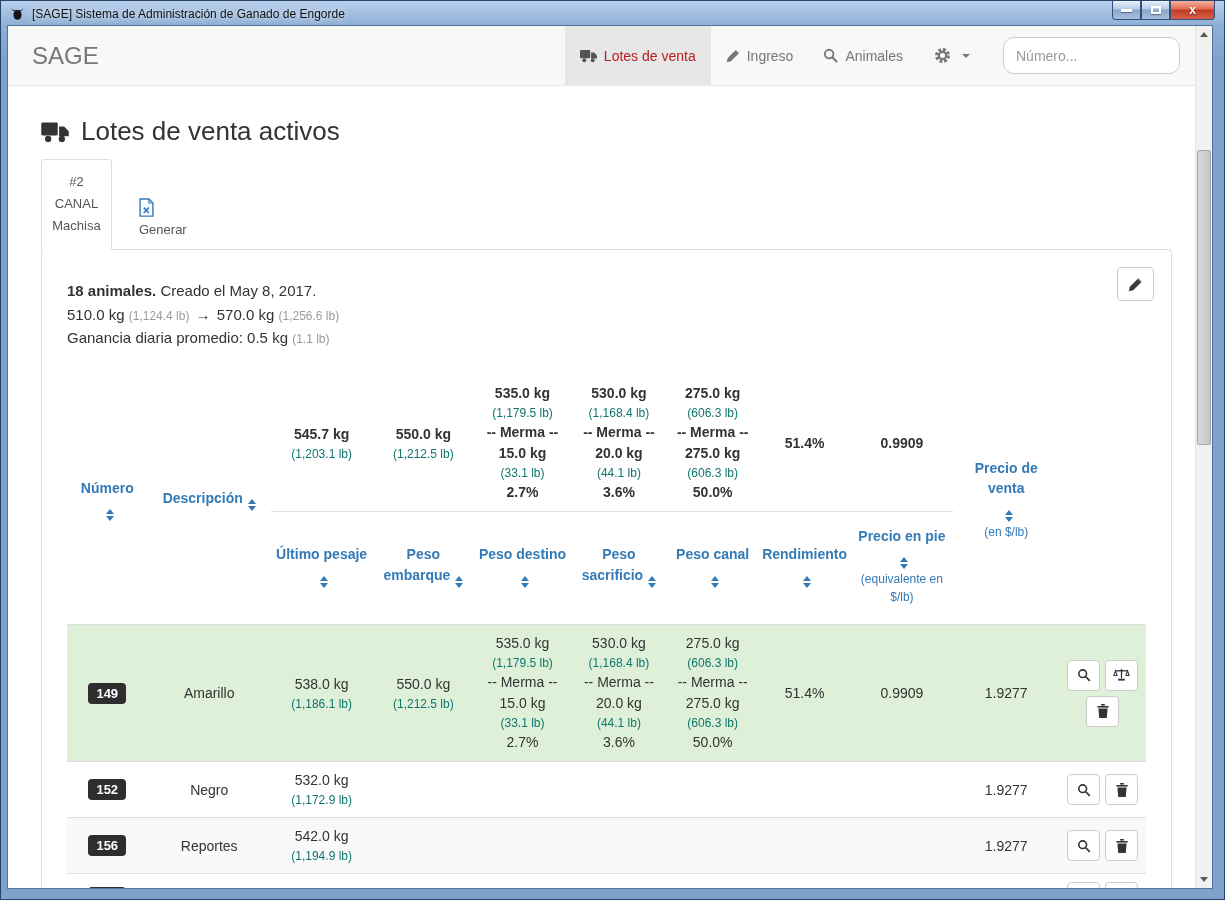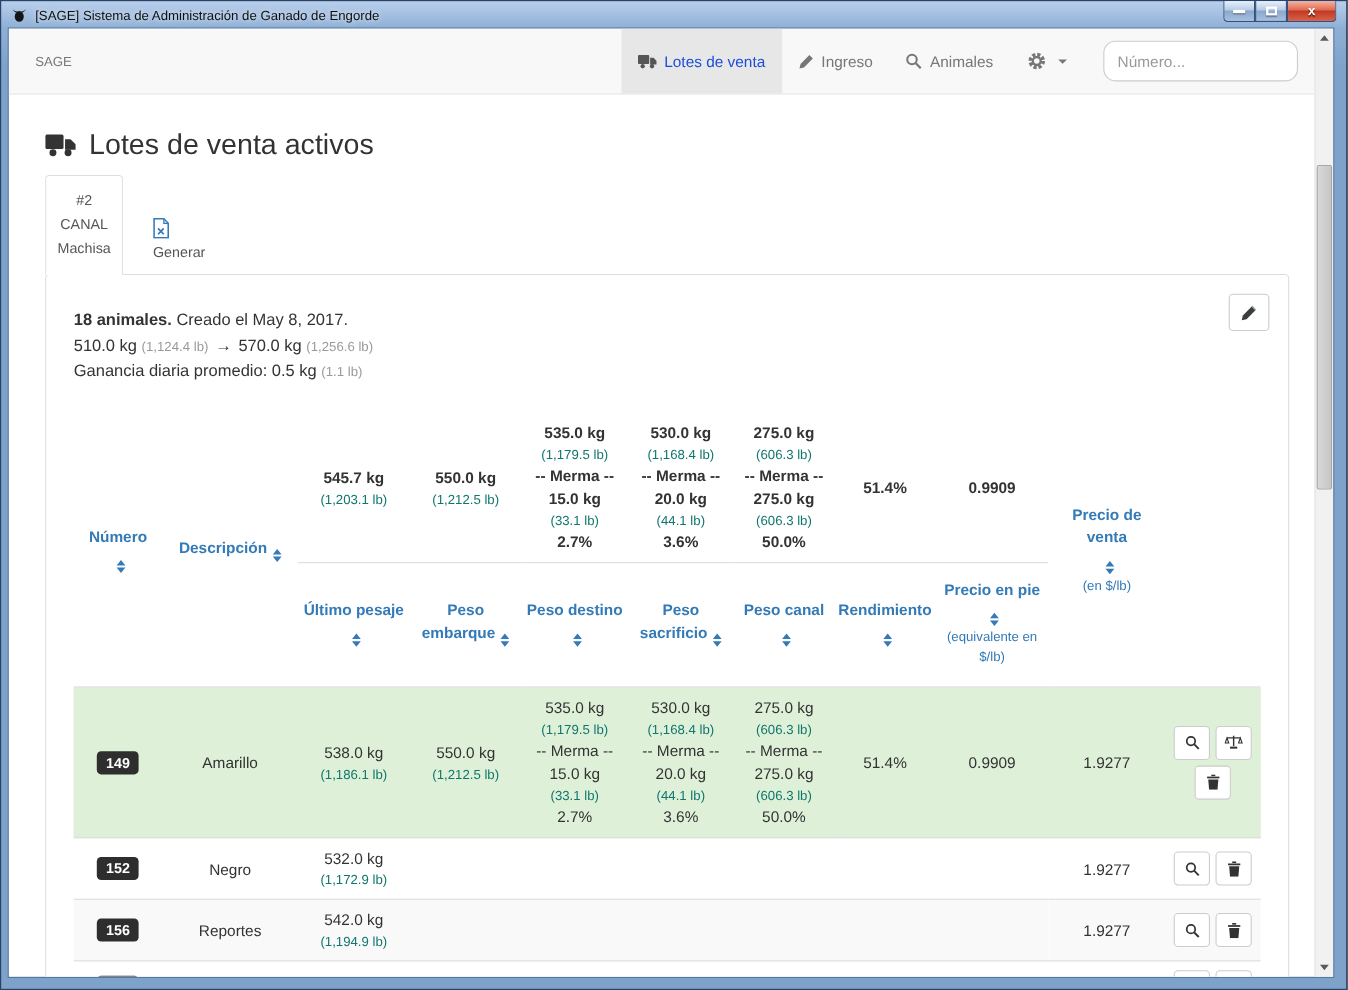--- a/index.html
+++ b/index.html
@@ -33,25 +33,25 @@
   .sb-arrow { position:absolute; left:0; width:16px; height:17px; display:flex; align-items:center; justify-content:center; }
   .sb-arrow.up { top:0; } .sb-arrow.down { bottom:0; }
   .tri-up { width:0; height:0; border-left:4px solid transparent; border-right:4px solid transparent; border-bottom:5px solid #5a5a5a; }
   .tri-down { width:0; height:0; border-left:4px solid transparent; border-right:4px solid transparent; border-top:5px solid #5a5a5a; }
   .sb-thumb { position:absolute; left:1px; top:124px; width:14px; height:295px;
     background:linear-gradient(90deg,#d8d8d8,#c6c6c6); border:1px solid #a6a6a6; border-radius:2px; }
 
   
   .navbar { flex:none; height:60px; background:#f8f8f8; border-bottom:1px solid #e7e7e7;
     display:flex; align-items:center; }
-  .brand { font-size:12px; color:#777; padding:0 15px 0 24px; }
+  .brand { font-size:24px; color:#777; padding:0 15px 0 24px; }
   .nav { display:flex; align-items:stretch; height:100%; margin-left:auto; }
   .nav-item { display:flex; align-items:center; gap:7px; padding:0 15px; font-size:14px;
     color:#777; cursor:pointer; white-space:nowrap; }
-  .nav-item.active { background:#e7e7e7; color:#1d4ed8; }
+  .nav-item.active { background:#e7e7e7; color:#b91c1c; }
   .caret { width:0; height:0; border-left:4px solid transparent; border-right:4px solid transparent;
     border-top:4px solid #777; margin-left:3px; }
   .search-box { margin:0 15px 0 18px; }
   .search-box input { width:177px; height:37px; border:1px solid #ccc; border-radius:11px;
     padding:0 12px; font-size:14px; color:#555; font-family:inherit; outline:none; }
   .search-box input::placeholder { color:#9a9a9a; }
 
   
   .main { padding:0 23px; overflow:hidden; }
   .page-title { display:flex; align-items:center; gap:12px; font-size:26px; font-weight:500;

